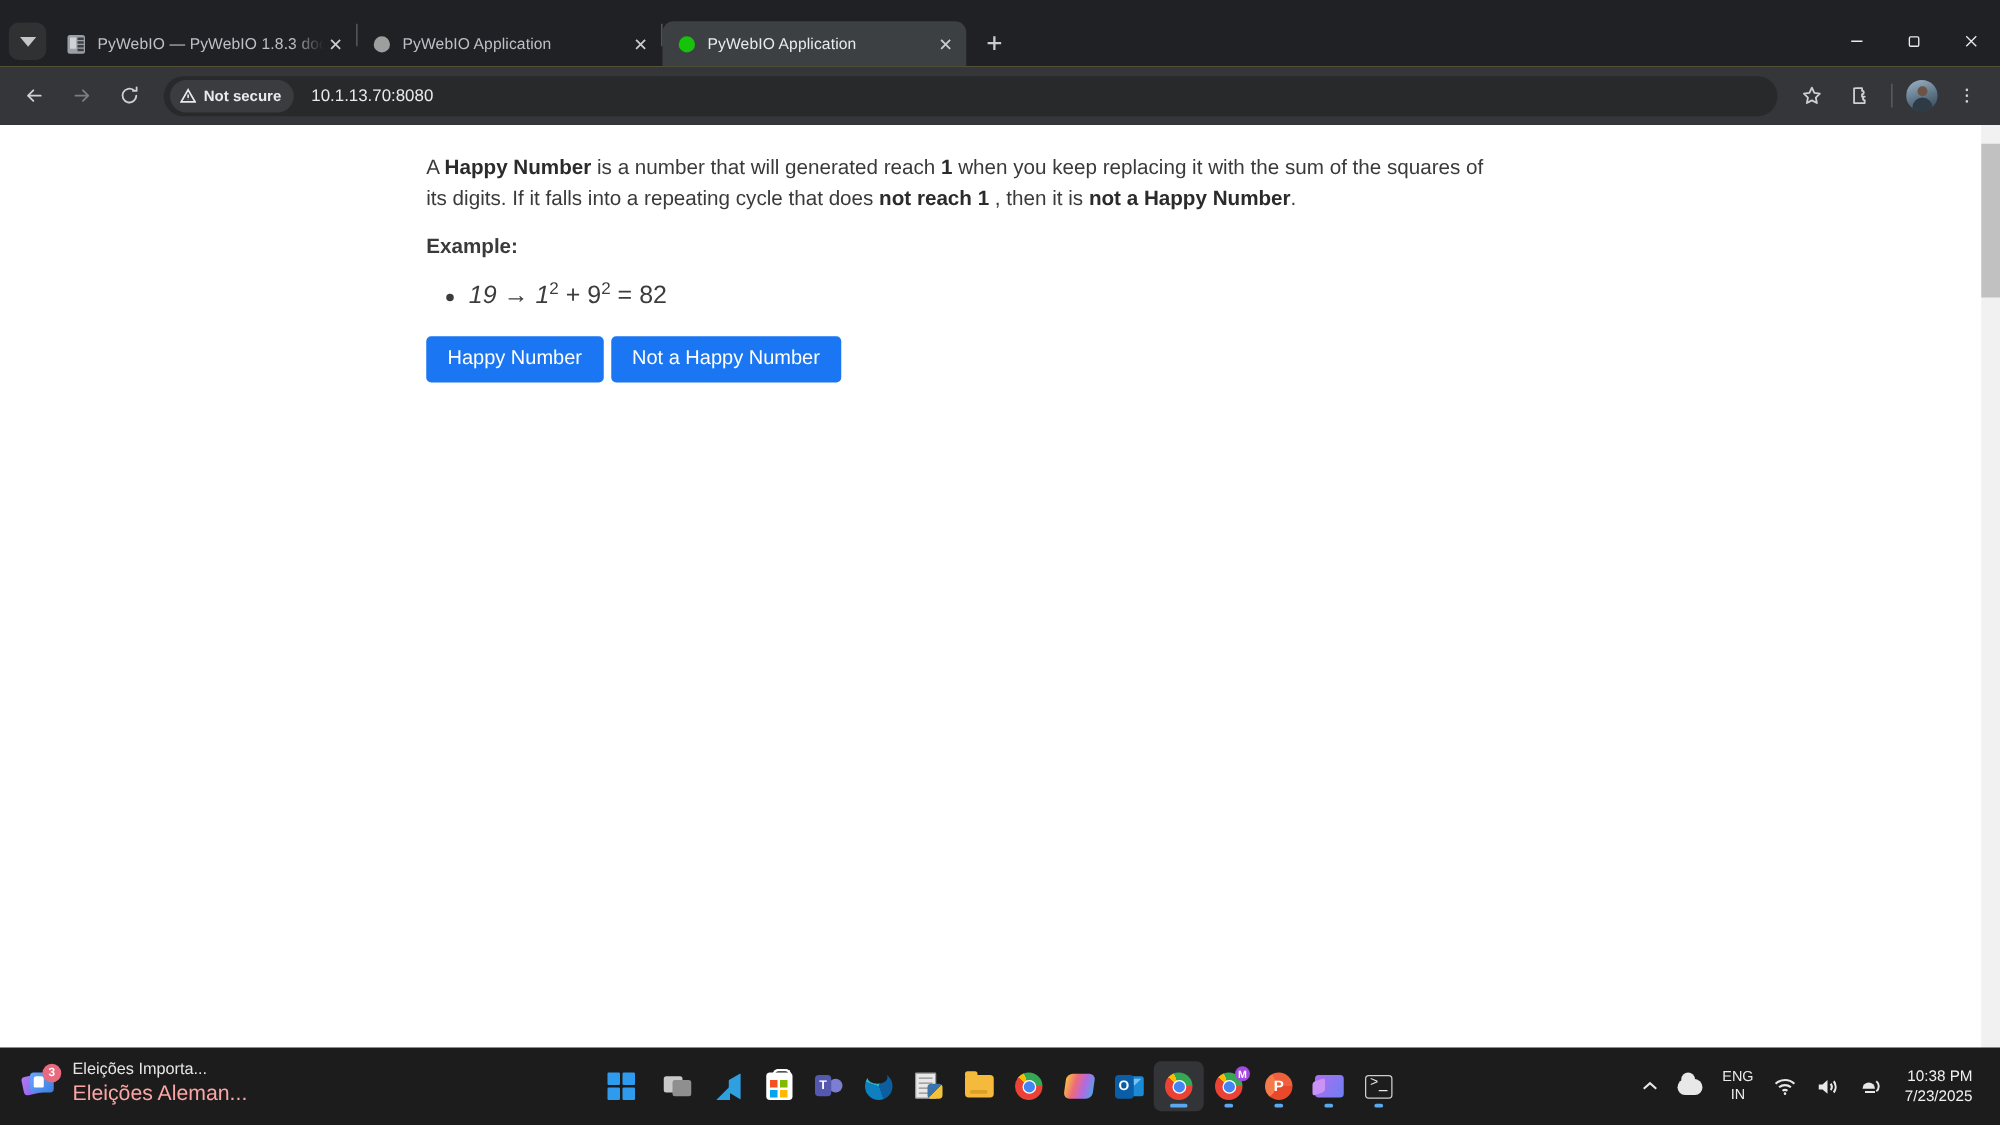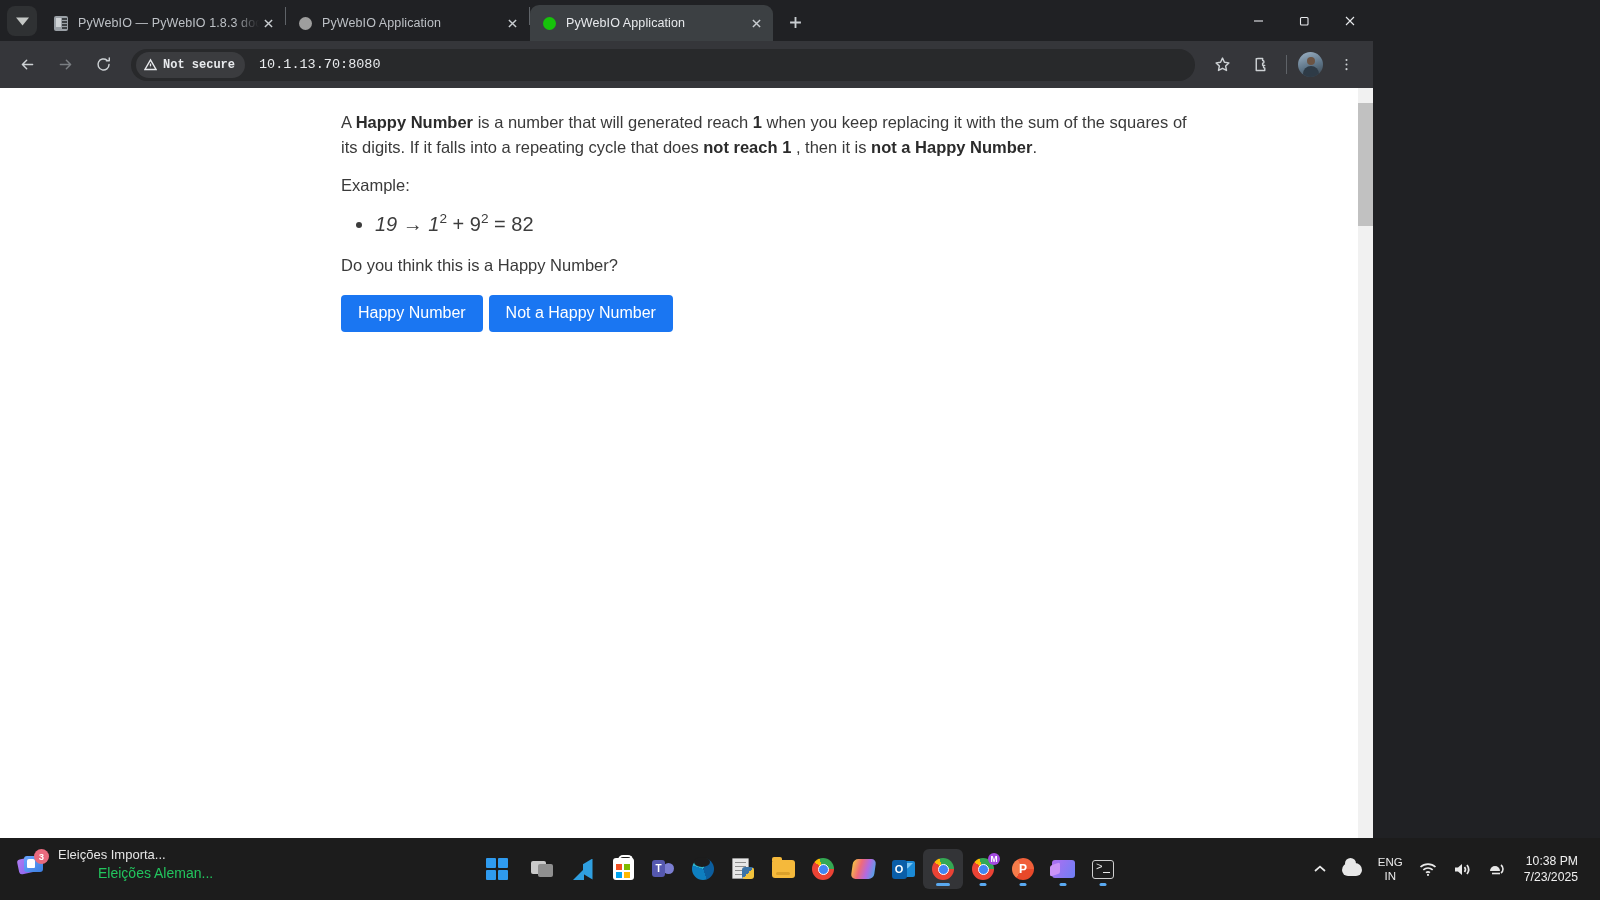--- a/index.html
+++ b/index.html
@@ -4,21 +4,21 @@
 <style>
   * { box-sizing: border-box; margin: 0; padding: 0; }
   html, body {
     width: 1600px; height: 900px;
     overflow: hidden;
     font-family: "Liberation Sans", sans-serif;
     background: #202124;
   }
 
   
-  .browser { position: absolute; left:0; top:0; width:1373px; height:838px; background:#fde047; }
+  .browser { position: absolute; left:0; top:12px; width:1600px; height:838px; background:#fde047; }
 
   
   .tabstrip {
     position: relative;
     height: 41px;
     background: #202124;
     display: flex;
     align-items: flex-end;
     padding-left: 2px;
   }
@@ -84,21 +84,20 @@
   .wc { width:46px; height:41px; display:flex;align-items:center;justify-content:center;}
   .wc svg { stroke:#e8eaed; stroke-width:1.1; fill:none; }
 
   
   .toolbar {
     height: 47px;
     background: #35363a;
     display: flex;
     align-items: center;
     padding: 0 8px;
-    font-family: Liberation Mono, monospace;
   }
   .tbtn { width:34px;height:34px; margin:0 2px; display:flex;align-items:center;justify-content:center;border-radius:50%; flex:none;}
   .tbtn svg { stroke:#cdd1d4; fill:none; stroke-width:1.7; width:17px;height:17px; stroke-linecap:round; stroke-linejoin:round;}
   .tbtn.dim svg { stroke:#7a7e82; }
 
   .omnibox {
     flex: 1 1 auto;
     height: 32px;
     background: #28292b;
     border-radius: 16px;
@@ -138,21 +137,21 @@
   
   .page { position:relative; height:750px; background:#ffffff; }
   .content {
     padding: 22px 0 0 341px;
     color: #3c3c3c;
     font-size: 16.5px;
     line-height: 1.52;
   }
   .content p { max-width: 858px; margin-bottom: 13px; color:#3a3a3a; }
   .content b { font-weight: bold; color:#2b2b2b;}
-  .content .exlabel { font-weight:normal; margin-bottom:11px; }
+  .content .exlabel { font-weight:bold; margin-bottom:11px; }
   .content ul { margin: 0 0 13px 34px; }
   .content li { list-style: disc; font-style: italic; font-size:20px;}
   .content li .nonital { font-style: normal; }
   sup { font-size: 0.68em; vertical-align: super; }
 
   .btnrow { display:flex; gap:6px; margin-top:17px; }
   .pybtn {
     border: none;
     color: #fff;
     font-size: 16px;
@@ -183,21 +182,21 @@
   }
   .tb-news .thumb {
     position:absolute; left:9px; top:8px; width:8px;height:9px;background:#fff;border-radius:2px 2px 1px 1px;
   }
   .tb-news .badge {
     position:absolute; right:-1px; top:-2px; width:15px;height:15px;border-radius:50%;
     background:#e86a7e; color:#fff; font-size:9.5px; display:flex;align-items:center;justify-content:center;
     font-weight:bold;
   }
   .tb-news .txt { color:#e6e6e6; font-size:13px; line-height:1.35; }
-  .tb-news .txt .sub { color:#22c55e; font-size:14px;margin-left:40px; }
+  .tb-news .txt .sub { color:#fca5a5; font-size:17px; }
 
   .tb-center { position:absolute; left:0; top:0; width:1600px; height:62px; display:flex; align-items:center; justify-content:center; gap:0;}
   .startbtn { width:40px;height:40px;display:flex;align-items:center;justify-content:center; flex:none; margin-right:6px;}
   .winlogo { display:grid; grid-template-columns:10px 10px; grid-template-rows:10px 10px; gap:2px; }
   .winlogo i { background:#2f9bef; display:block; border-radius:1px;}
   .searchbox {
     width: 200px; height:34px; border-radius:17px; background:#2c2c2c;
     display:flex; align-items:center; padding-left:13px; color:#d6d6d6; font-size:13.5px;
     position:relative; overflow:hidden; flex:none; margin-right:6px;
   }
@@ -408,21 +407,20 @@
     <div class="content">
 
       <p><span>A </span><b>Happy Number</b><span> is a number that will generated reach </span><b>1</b><span> when you keep replacing it with the sum of the squares of its digits. If it falls into a repeating cycle that does </span><b>not reach 1</b><span> , then it is </span><b>not a Happy Number</b><span>.</span></p>
 
       <p class="exlabel">Example:</p>
 
       <ul>
         <li><span>19 → 1</span><sup class="nonital">2</sup><span class="nonital"> + 9</span><sup class="nonital">2</sup><span class="nonital"> = 82</span></li>
       </ul>
 
-      <p>Do you think this is a Happy Number?</p>
 
       <div class="btnrow">
         <button class="pybtn" style="background:#1a76f2">Happy Number</button>
         <button class="pybtn" style="background:#1a76f2">Not a Happy Number</button>
       </div>
     </div>
 
     <div class="scrollbar">
       <div class="sb-track-top"></div>
       <div class="sb-arrow">

